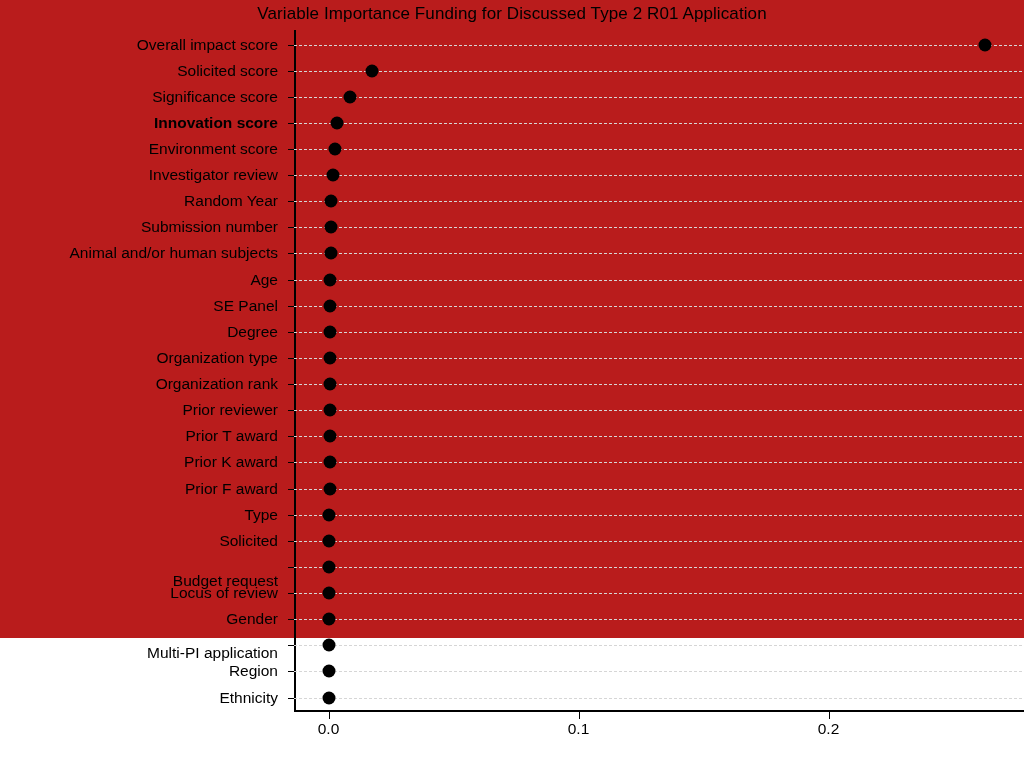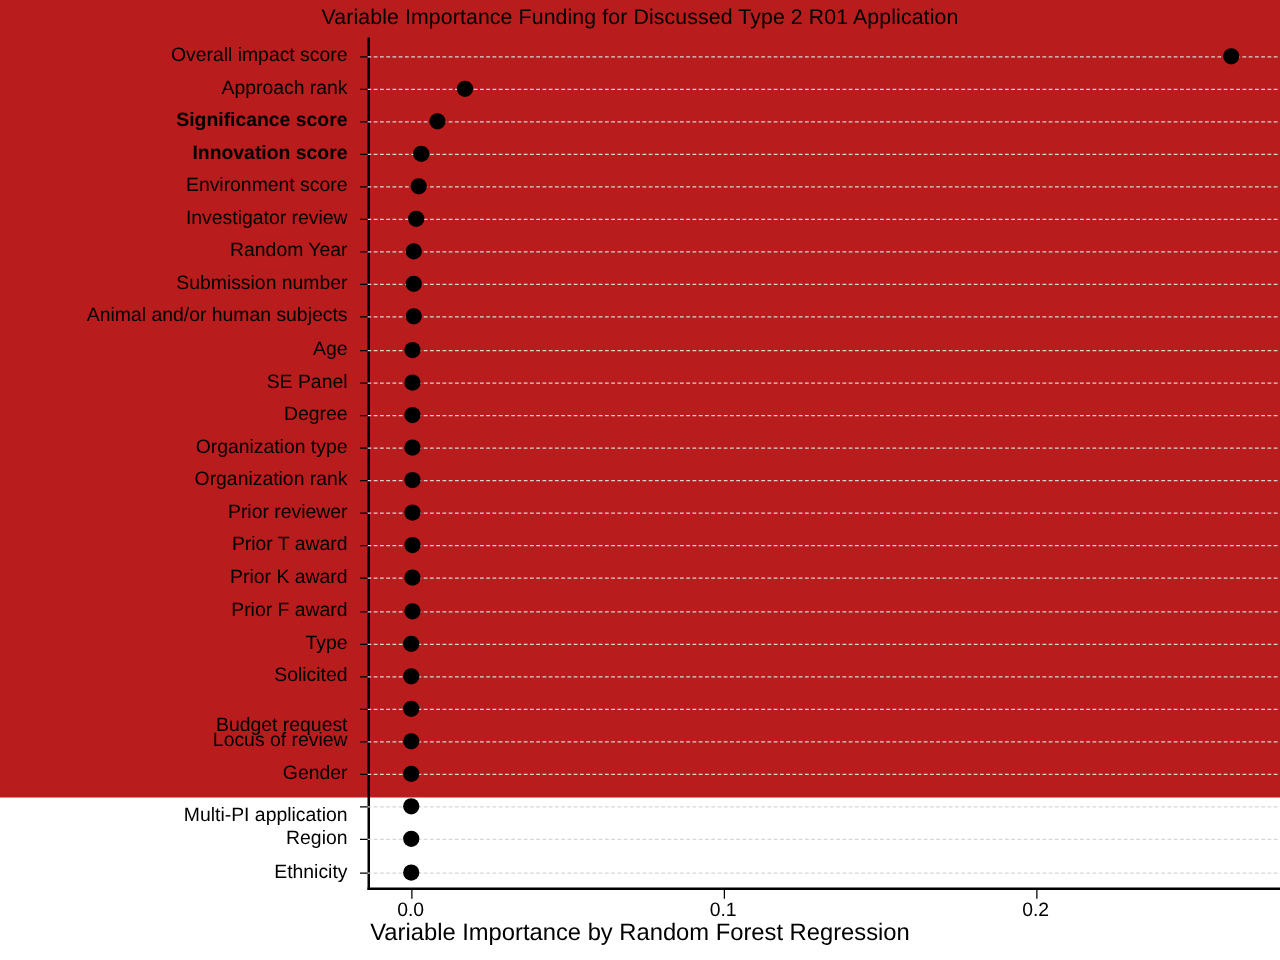--- a/index.html
+++ b/index.html
@@ -145,25 +145,25 @@
   <div id="plot">
     <div id="y-axis-line"></div>
     <div id="x-axis-line"></div>
     <div id="rows">
         <div class="grid-row" style="top: 14.5px;"></div>
         <div class="y-tick" style="top: 14.5px;"></div>
         <div class="cat-label" style="top: 6.5px;">Overall impact score</div>
         <div class="dot" style="left: 691px; top: 14.5px; background: rgb(0, 0, 0);"></div>
         <div class="grid-row" style="top: 40.62px;"></div>
         <div class="y-tick" style="top: 40.62px;"></div>
-        <div class="cat-label" style="top: 32.62px;">Approach rank</div>
+        <div class="cat-label" style="top: 32.62px;">Solicited score</div>
         <div class="dot" style="left: 78px; top: 40.62px; background: rgb(0, 0, 0);"></div>
         <div class="grid-row" style="top: 66.74px;"></div>
         <div class="y-tick" style="top: 66.74px;"></div>
-        <div class="cat-label" style="top: 58.74px; font-weight: bold;">Significance score</div>
+        <div class="cat-label" style="top: 58.74px;">Significance score</div>
         <div class="dot" style="left: 56px; top: 66.74px; background: rgb(0, 0, 0);"></div>
         <div class="grid-row" style="top: 92.86px;"></div>
         <div class="y-tick" style="top: 92.86px;"></div>
         <div class="cat-label" style="top: 84.86px; font-weight: bold;">Innovation score</div>
         <div class="dot" style="left: 43px; top: 92.86px; background: rgb(0, 0, 0);"></div>
         <div class="grid-row" style="top: 118.98px;"></div>
         <div class="y-tick" style="top: 118.98px;"></div>
         <div class="cat-label" style="top: 110.98px;">Environment score</div>
         <div class="dot" style="left: 41px; top: 118.98px; background: rgb(0, 0, 0);"></div>
         <div class="grid-row" style="top: 145.1px;"></div>
@@ -254,15 +254,14 @@
     <div id="xticks">
         <div class="x-tick" style="left: 34.5px;"></div>
         <div class="x-tick-label" style="left: 34.5px;">0.0</div>
         <div class="x-tick" style="left: 284.5px;"></div>
         <div class="x-tick-label" style="left: 284.5px;">0.1</div>
         <div class="x-tick" style="left: 534.5px;"></div>
         <div class="x-tick-label" style="left: 534.5px;">0.2</div>
       </div>
   </div>
 
-  <div id="x-axis-title">Variable Importance by Random Forest Regression</div>
 
 </div>
 
 </body></html>

